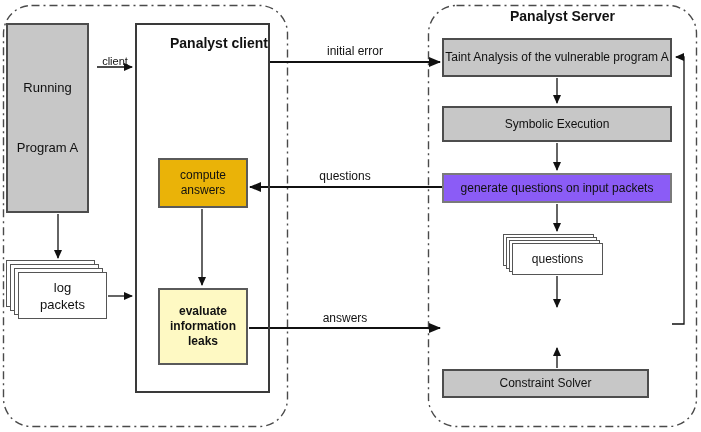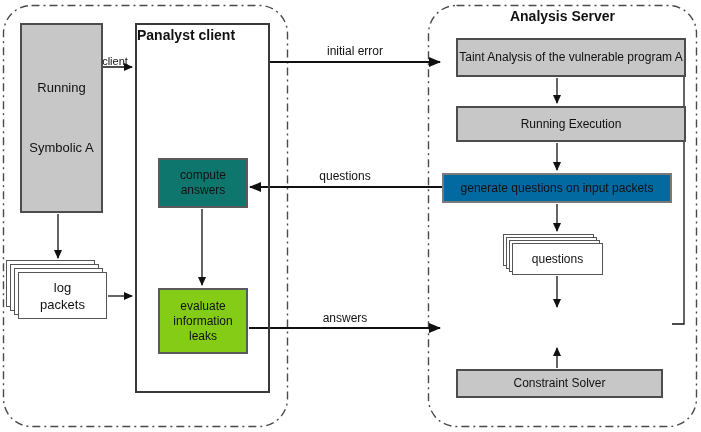--- a/index.html
+++ b/index.html
@@ -3,33 +3,33 @@
 <meta charset="utf-8">
 <style>
   html,body{margin:0;padding:0;background:#ffffff;}
   .canvas{
     position:relative;width:701px;height:432px;background:#ffffff;
     font-family:"Liberation Sans", sans-serif;color:#111;overflow:hidden;
   }
   svg.wires{position:absolute;left:0;top:0;width:701px;height:432px;}
   .box{position:absolute;box-sizing:border-box;display:flex;align-items:center;
        justify-content:center;text-align:center;font-size:12px;line-height:1.25;}
-  .gray{background:var(--gray_fill,#c7c7c7);border:2px solid var(--dark_border,#4d4d4d);margin-left:14px;}
+  .gray{background:var(--gray_fill,#c7c7c7);border:2px solid var(--dark_border,#4d4d4d);}
   .running{left:6px;top:23px;width:83px;height:190px;
            flex-direction:column;justify-content:flex-start;padding-top:55px;gap:44px;
            font-size:13px;}
   .running span{display:block;line-height:16px;}
   .client{left:135px;top:23px;width:135px;height:370px;background:transparent;
           border:2px solid #3a3a3a;align-items:flex-start;}
-  .client-title{margin-top:2px;font-weight:bold;font-size:14px;width:100%;text-align:left;}
-  .compute{left:158px;top:158px;width:90px;height:50px;border:2px solid #5a5a5a;background:#0f766e;}
-  .evaluate{left:158px;top:288px;width:90px;height:66px;border:2px solid #5a5a5a;background:#84cc16;}
+  .client-title{margin-top:10px;font-weight:bold;font-size:14px;width:100%;text-align:right;}
+  .compute{left:158px;top:158px;width:90px;height:50px;border:2px solid #5a5a5a;background:#eab308;}
+  .evaluate{left:158px;top:288px;width:90px;height:77px;border:2px solid #5a5a5a;background:#fef9c3;font-weight:bold;}
   .taint{left:442px;top:38px;width:230px;height:39px;}
   .symbolic{left:442px;top:106px;width:230px;height:36px;}
-  .generate{left:442px;top:173px;width:230px;height:30px;border:2px solid var(--mid_border,#7a7a7a);background:#0369a1;}
+  .generate{left:442px;top:173px;width:230px;height:30px;border:2px solid var(--mid_border,#7a7a7a);background:#8b5cf6;}
   .solve{left:442px;top:310px;width:230px;height:35px;border:1px solid #333;background:#fff;}
   .constraint{left:442px;top:369px;width:207px;height:29px;}
   .sheet{position:absolute;box-sizing:border-box;background:#fff;border:1px solid #555;}
   .sheet.front{display:flex;flex-direction:column;align-items:center;justify-content:center;
                text-align:center;}
   .log-front{font-size:13px;line-height:17px;}
   .q-front{font-size:12px;}
   .panel-title{position:absolute;font-weight:bold;font-size:14px;text-align:center;}
   .server-title{left:428px;top:8px;width:269px;}
   .edge-label{position:absolute;font-size:12px;text-align:center;line-height:17px;}
@@ -67,46 +67,46 @@
     <line x1="557" y1="78" x2="557" y2="103" stroke="#111" stroke-width="1.3" marker-end="url(#ah-s)"></line>
     <line x1="557" y1="143" x2="557" y2="170" stroke="#111" stroke-width="1.3" marker-end="url(#ah-s)"></line>
     <line x1="557" y1="204" x2="557" y2="231" stroke="#111" stroke-width="1.3" marker-end="url(#ah-s)"></line>
     <line x1="557" y1="276" x2="557" y2="307" stroke="#111" stroke-width="1.3" marker-end="url(#ah-s)"></line>
     <line x1="557" y1="368" x2="557" y2="348" stroke="#111" stroke-width="1.3" marker-end="url(#ah-s)"></line>
     <polyline points="672,324 684,324 684,57 676,57" fill="none" stroke="#111" stroke-width="1.3" marker-end="url(#ah-s)"></polyline>
   </svg>
 
   <div class="box gray running">
     <span>Running</span>
-    <span>Symbolic A</span>
+    <span>Program A</span>
   </div>
 
   <div class="box client">
     <div class="client-title">Panalyst client</div>
   </div>
 
   <div class="box compute">compute answers</div>
 
   <div class="box evaluate">evaluate information leaks</div>
 
   <div>
     <div class="sheet" style="left:6px;top:260px;width:89px;height:47px;"></div>
     <div class="sheet" style="left:10px;top:264px;width:89px;height:47px;"></div>
     <div class="sheet" style="left:14px;top:268px;width:89px;height:47px;"></div>
     <div class="sheet front log-front" style="left:18px;top:272px;width:89px;height:47px;">
       <span>log</span>
       <span>packets</span>
     </div>
   </div>
 
-  <div class="panel-title server-title">Analysis Server</div>
+  <div class="panel-title server-title">Panalyst Server</div>
 
   <div class="box gray taint">Taint Analysis of the vulnerable program A</div>
 
-  <div class="box gray symbolic">Running Execution</div>
+  <div class="box gray symbolic">Symbolic Execution</div>
 
   <div class="box generate">generate questions on input packets</div>
 
   <div>
     <div class="sheet" style="left:503px;top:234px;width:91px;height:32px;"></div>
     <div class="sheet" style="left:506px;top:237px;width:91px;height:32px;"></div>
     <div class="sheet" style="left:509px;top:240px;width:91px;height:32px;"></div>
     <div class="sheet front q-front" style="left:512px;top:243px;width:91px;height:32px;">
       <span>questions</span>
     </div>

